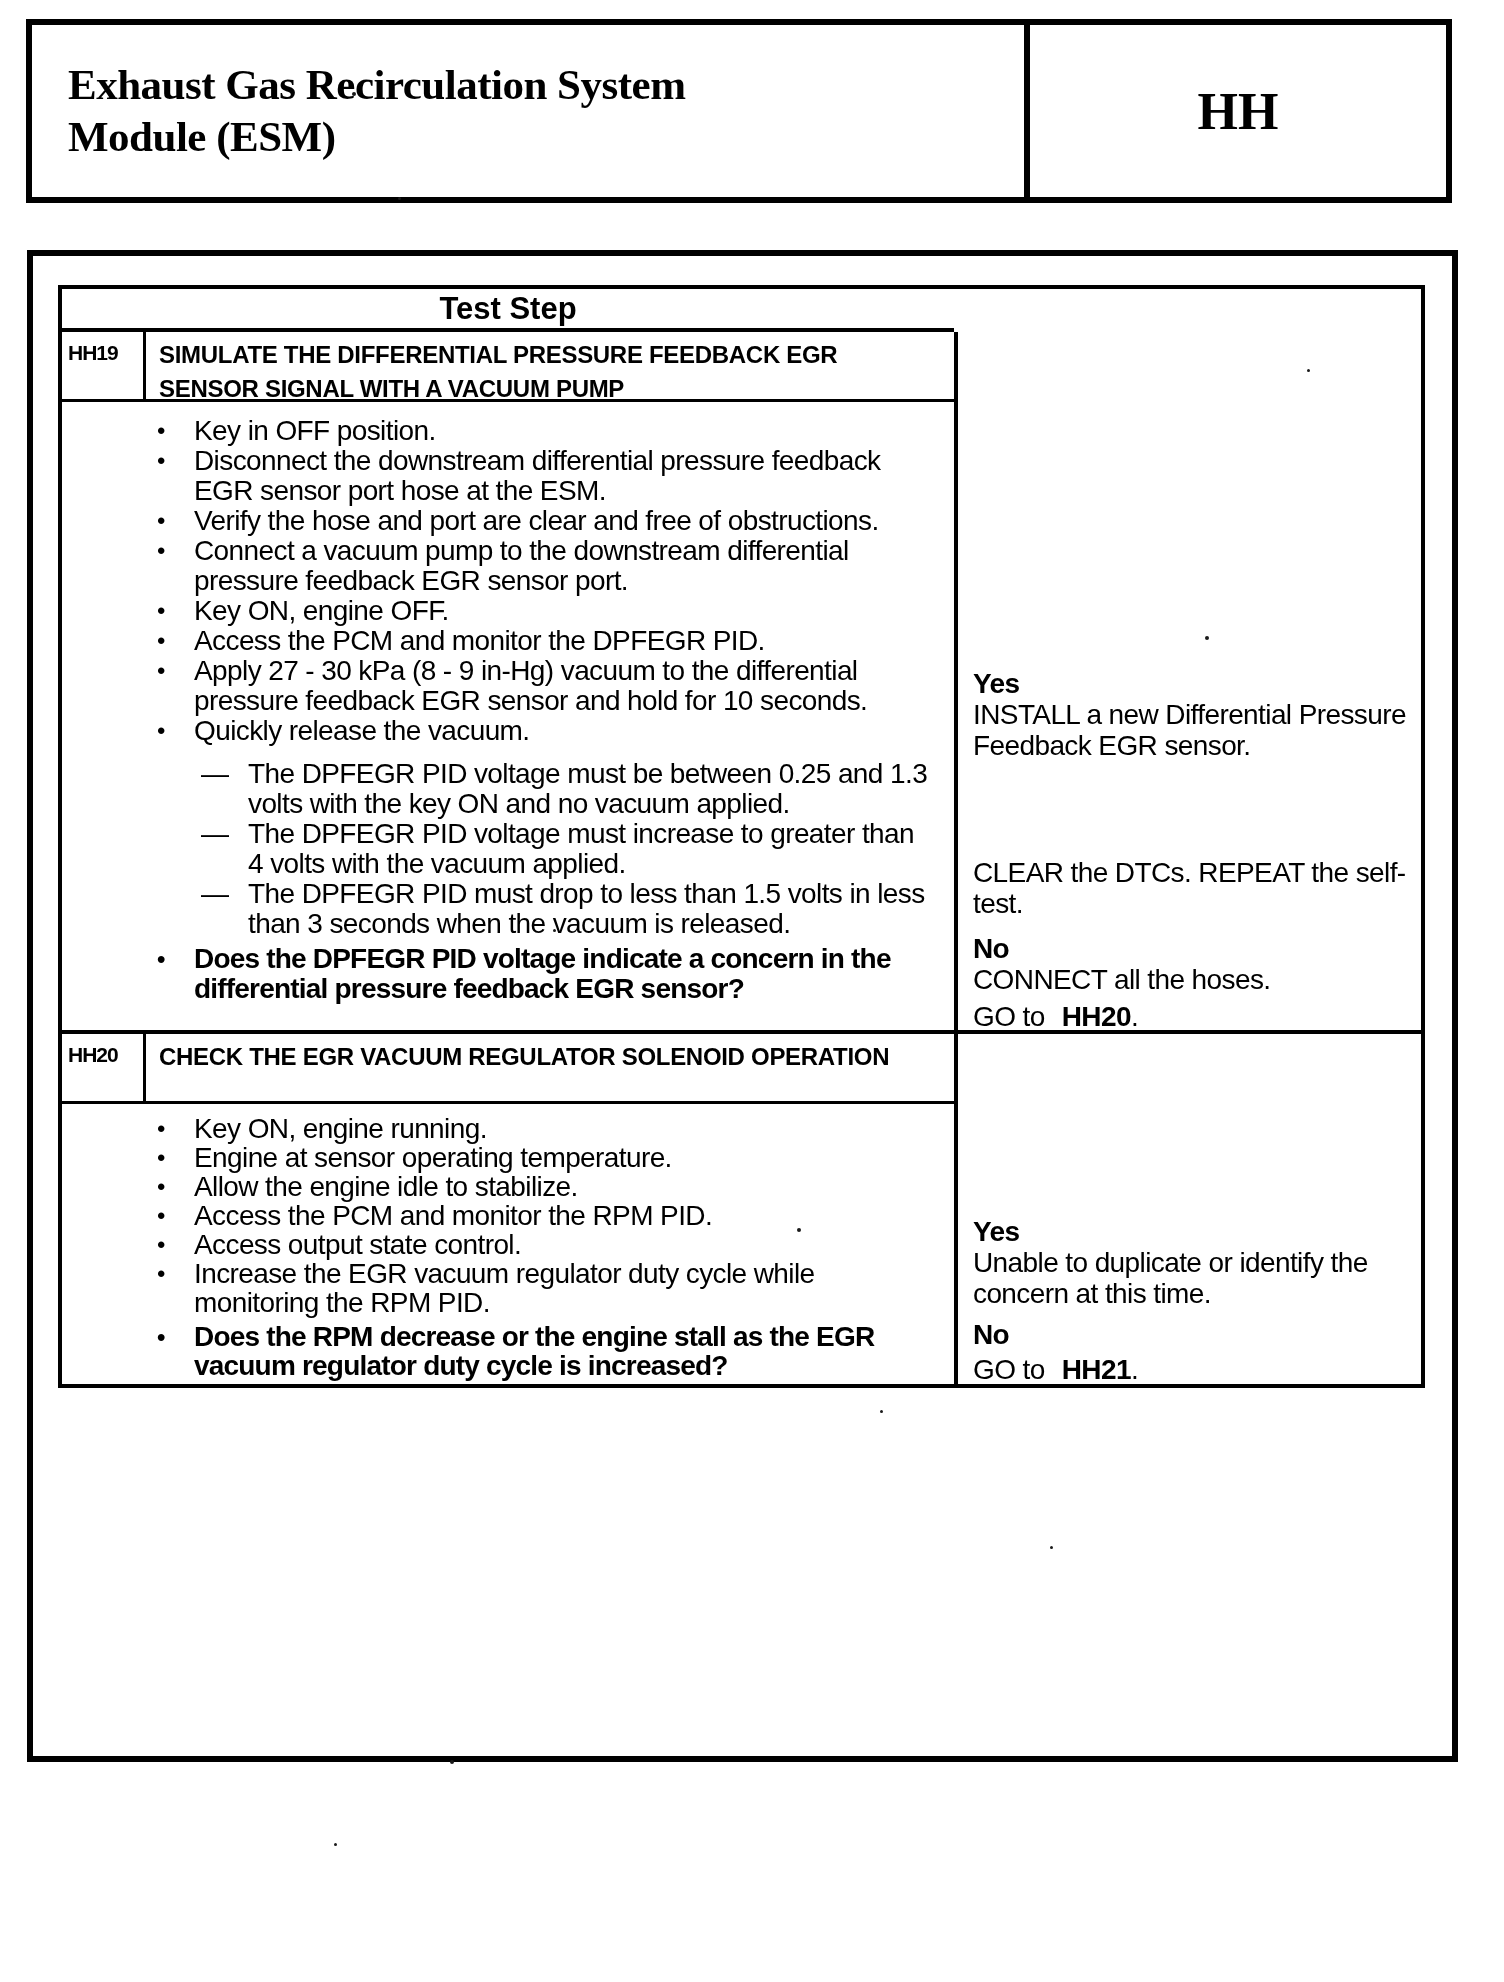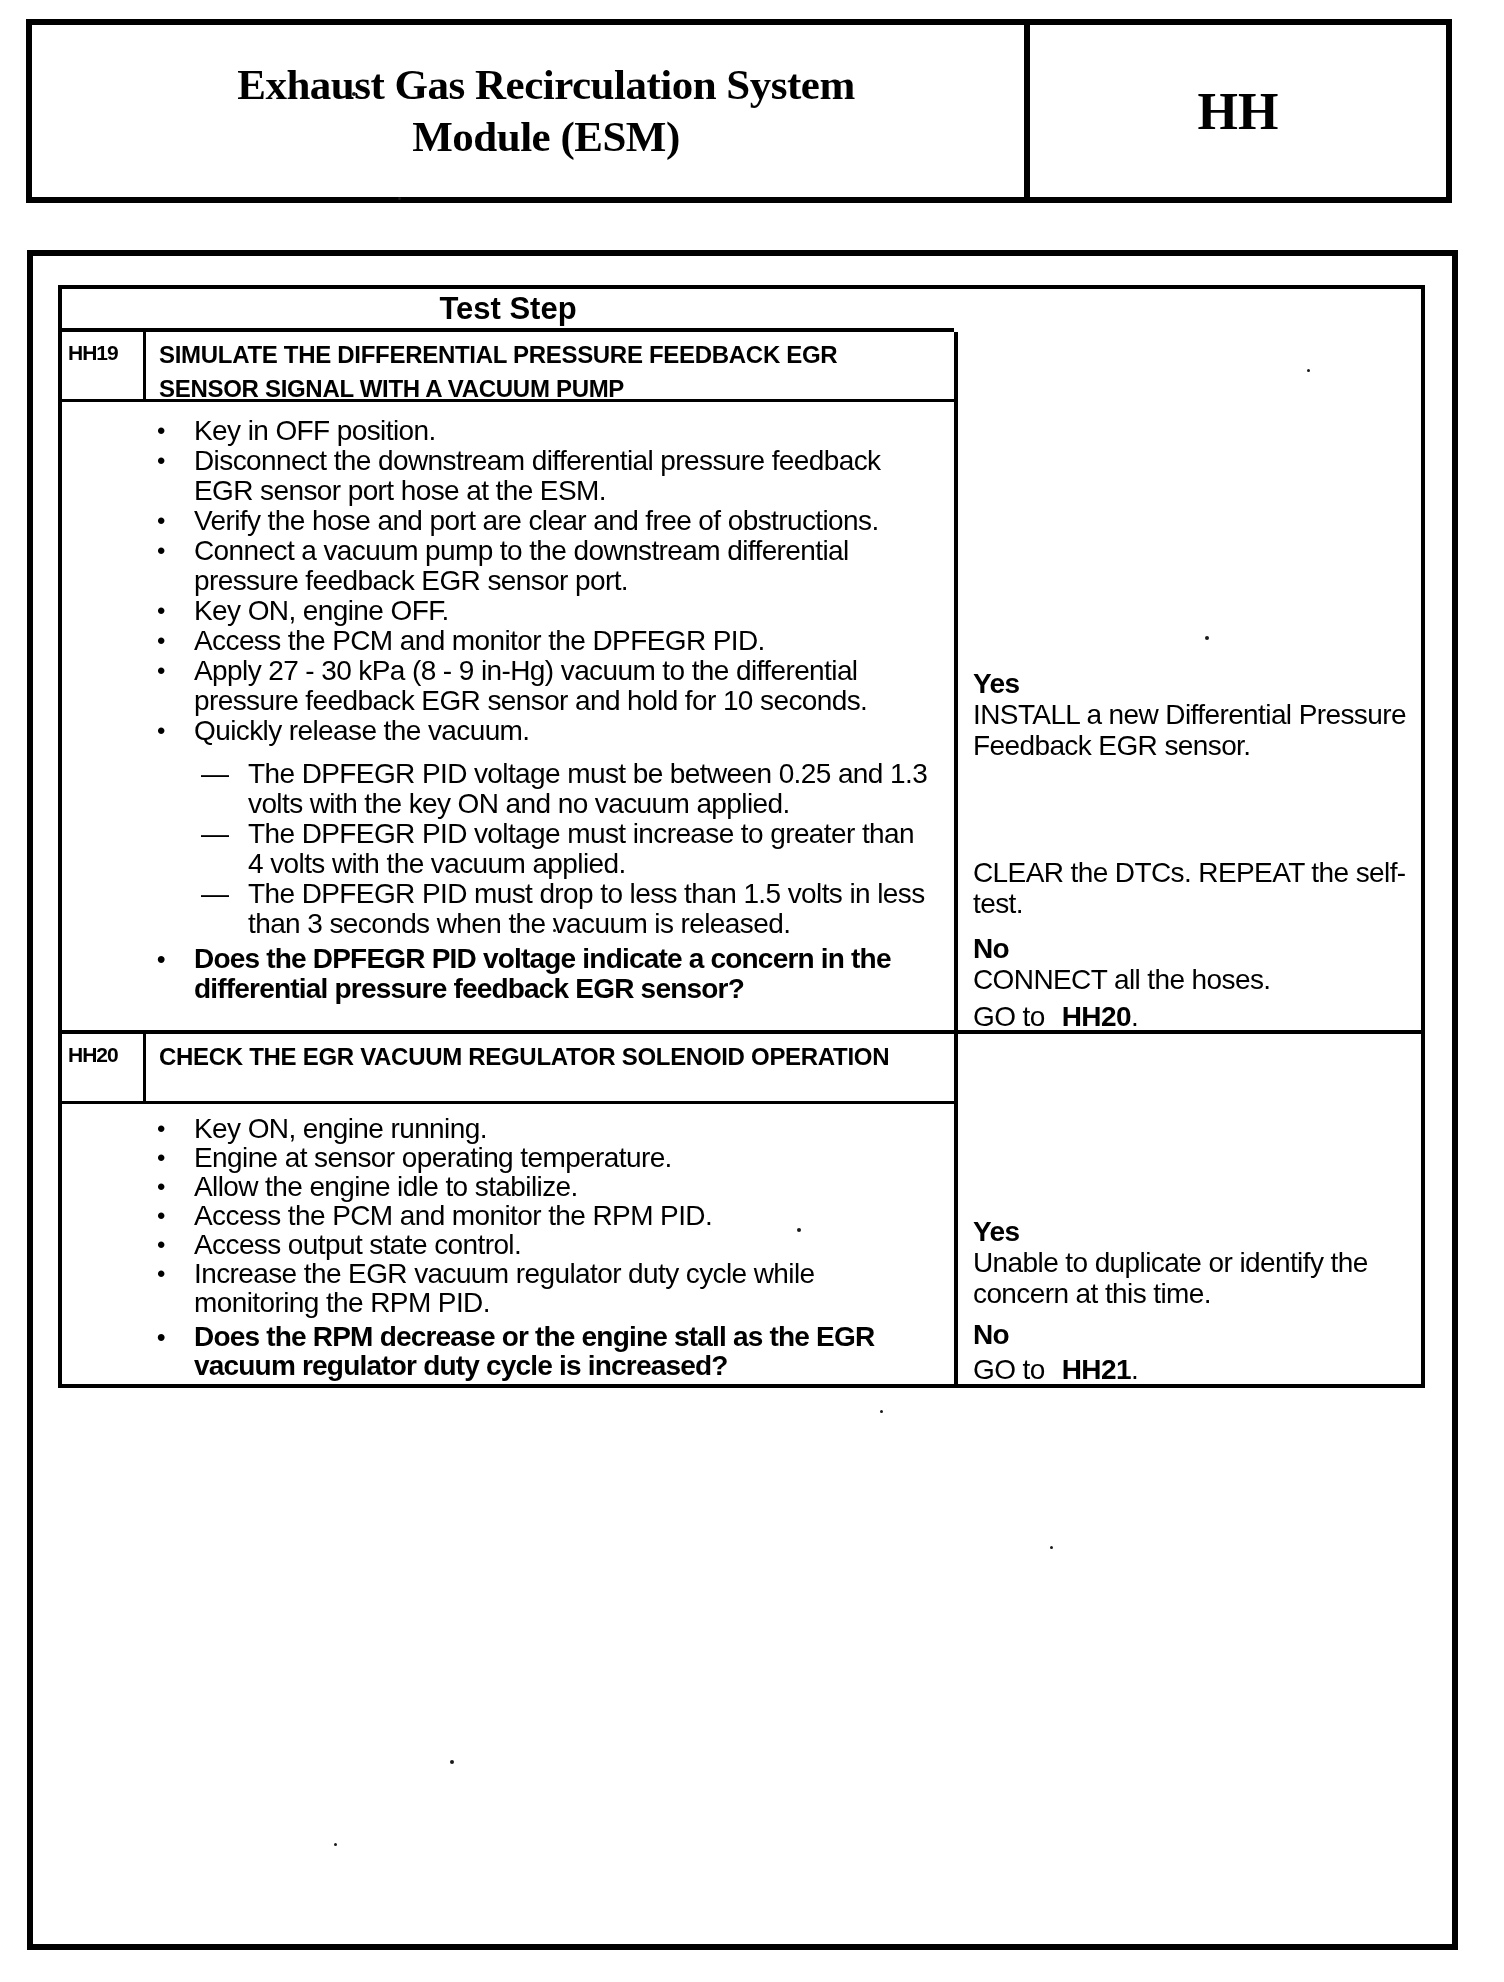--- a/index.html
+++ b/index.html
@@ -3,28 +3,28 @@
 <meta charset="utf-8">
 <style>
   html,body{margin:0;padding:0;background:#e8e8e8;}
   #page{position:relative;width:1504px;height:1982px;background:#ffffff;
         font-family:"Liberation Sans", sans-serif;color:#000;overflow:hidden;}
 
   
   #header-box{position:absolute;left:26px;top:19px;width:1426px;height:184px;
               border:6px solid #000;display:flex;box-sizing:border-box;}
   .hdr-title-cell{width:998px;border-right:6px solid #000;display:flex;flex-direction:column;
-                  justify-content:center;padding-left:36px;box-sizing:border-box;align-items:center;}
+                  justify-content:center;padding-left:36px;box-sizing:border-box;}
   .hdr-title-cell .line{font-family:"Liberation Serif", serif;font-weight:bold;
                         font-size:43px;line-height:52px;letter-spacing:-0.5px;}
   .hdr-code-cell{flex:1;display:flex;align-items:center;justify-content:center;}
   .hdr-code-cell span{font-family:"Liberation Serif", serif;font-weight:bold;font-size:52px;}
 
   
-  #outer-box{position:absolute;left:27px;top:250px;width:1431px;height:1700px;
+  #outer-box{position:absolute;left:27px;top:250px;width:1431px;height:1512px;
              border:6px solid #000;box-sizing:border-box;}
 
   
   #sheet{position:absolute;left:25px;top:29px;width:1367px;height:1103px;
          border:4px solid #000;box-sizing:border-box;display:grid;
          grid-template-columns:84px 1fr 467px;
          grid-template-rows:43px 70px 632px 70px 1fr;}
   #sheet > div{box-sizing:border-box;}
 
   .c-header-left{grid-column:1/3;grid-row:1;border-bottom:4px solid #000;

